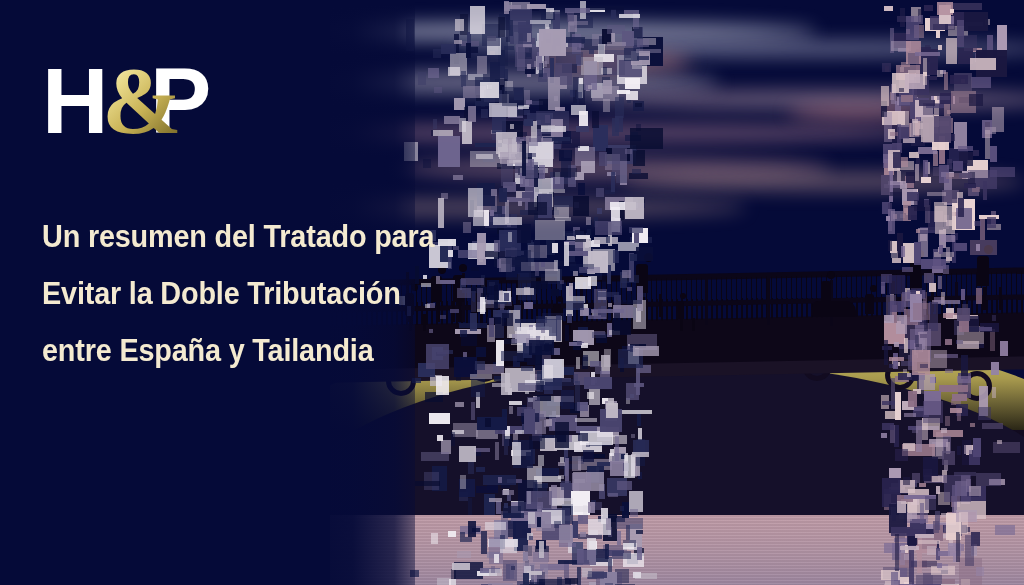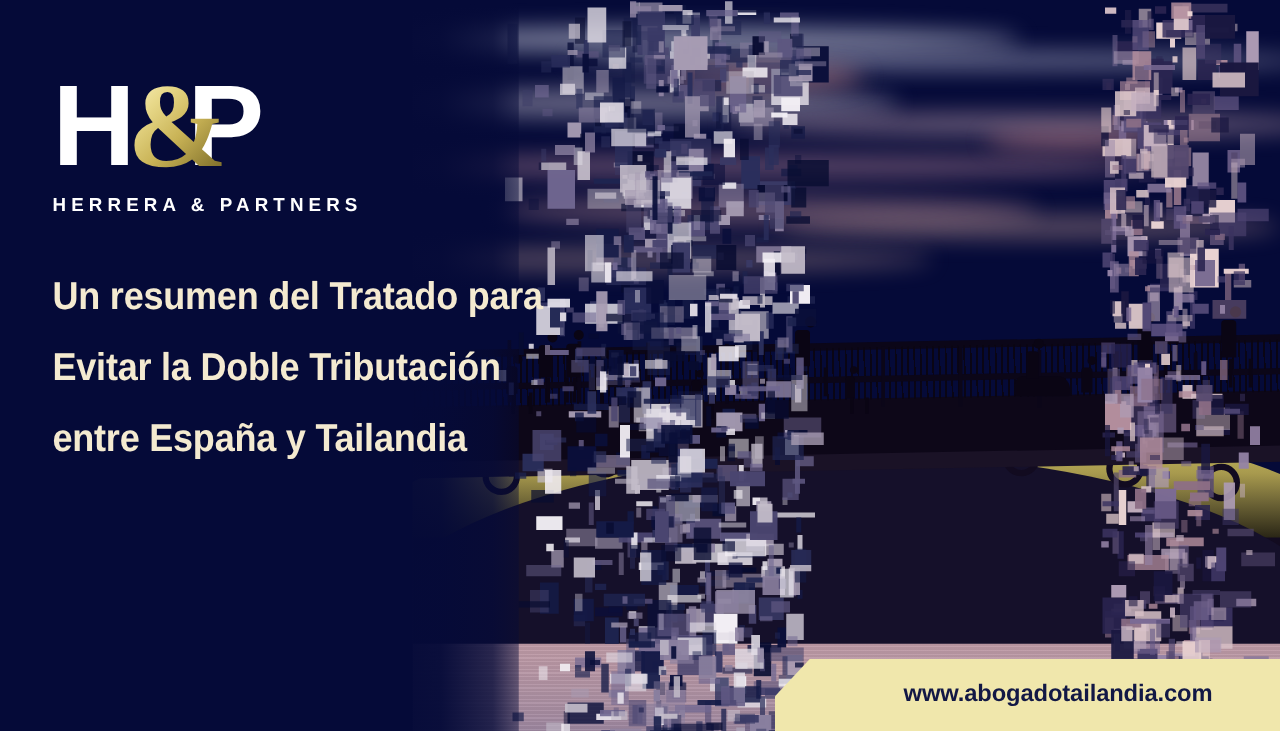--- a/index.html
+++ b/index.html
@@ -1819,26 +1819,22 @@
     </div>
 
   <div class="navy-panel"></div>
 
   <div class="logo">
     <div class="logo-mark">
       <span class="logo-h">H</span>
       <span class="logo-p">P</span>
       <span class="logo-amp">&amp;</span>
     </div>
-    <div class="logo-sub">HERRERA &amp; PARTNERS</div>
   </div>
 
   <div class="headline">
     <div>Un resumen del Tratado para</div>
     <div>Evitar la Doble Tributación</div>
     <div>entre España y Tailandia</div>
   </div>
 
-  <div class="urlbar">
-    <span class="urlbar-text">www.abogadotailandia.com</span>
-  </div>
 
 </div>
 
 </body></html>

